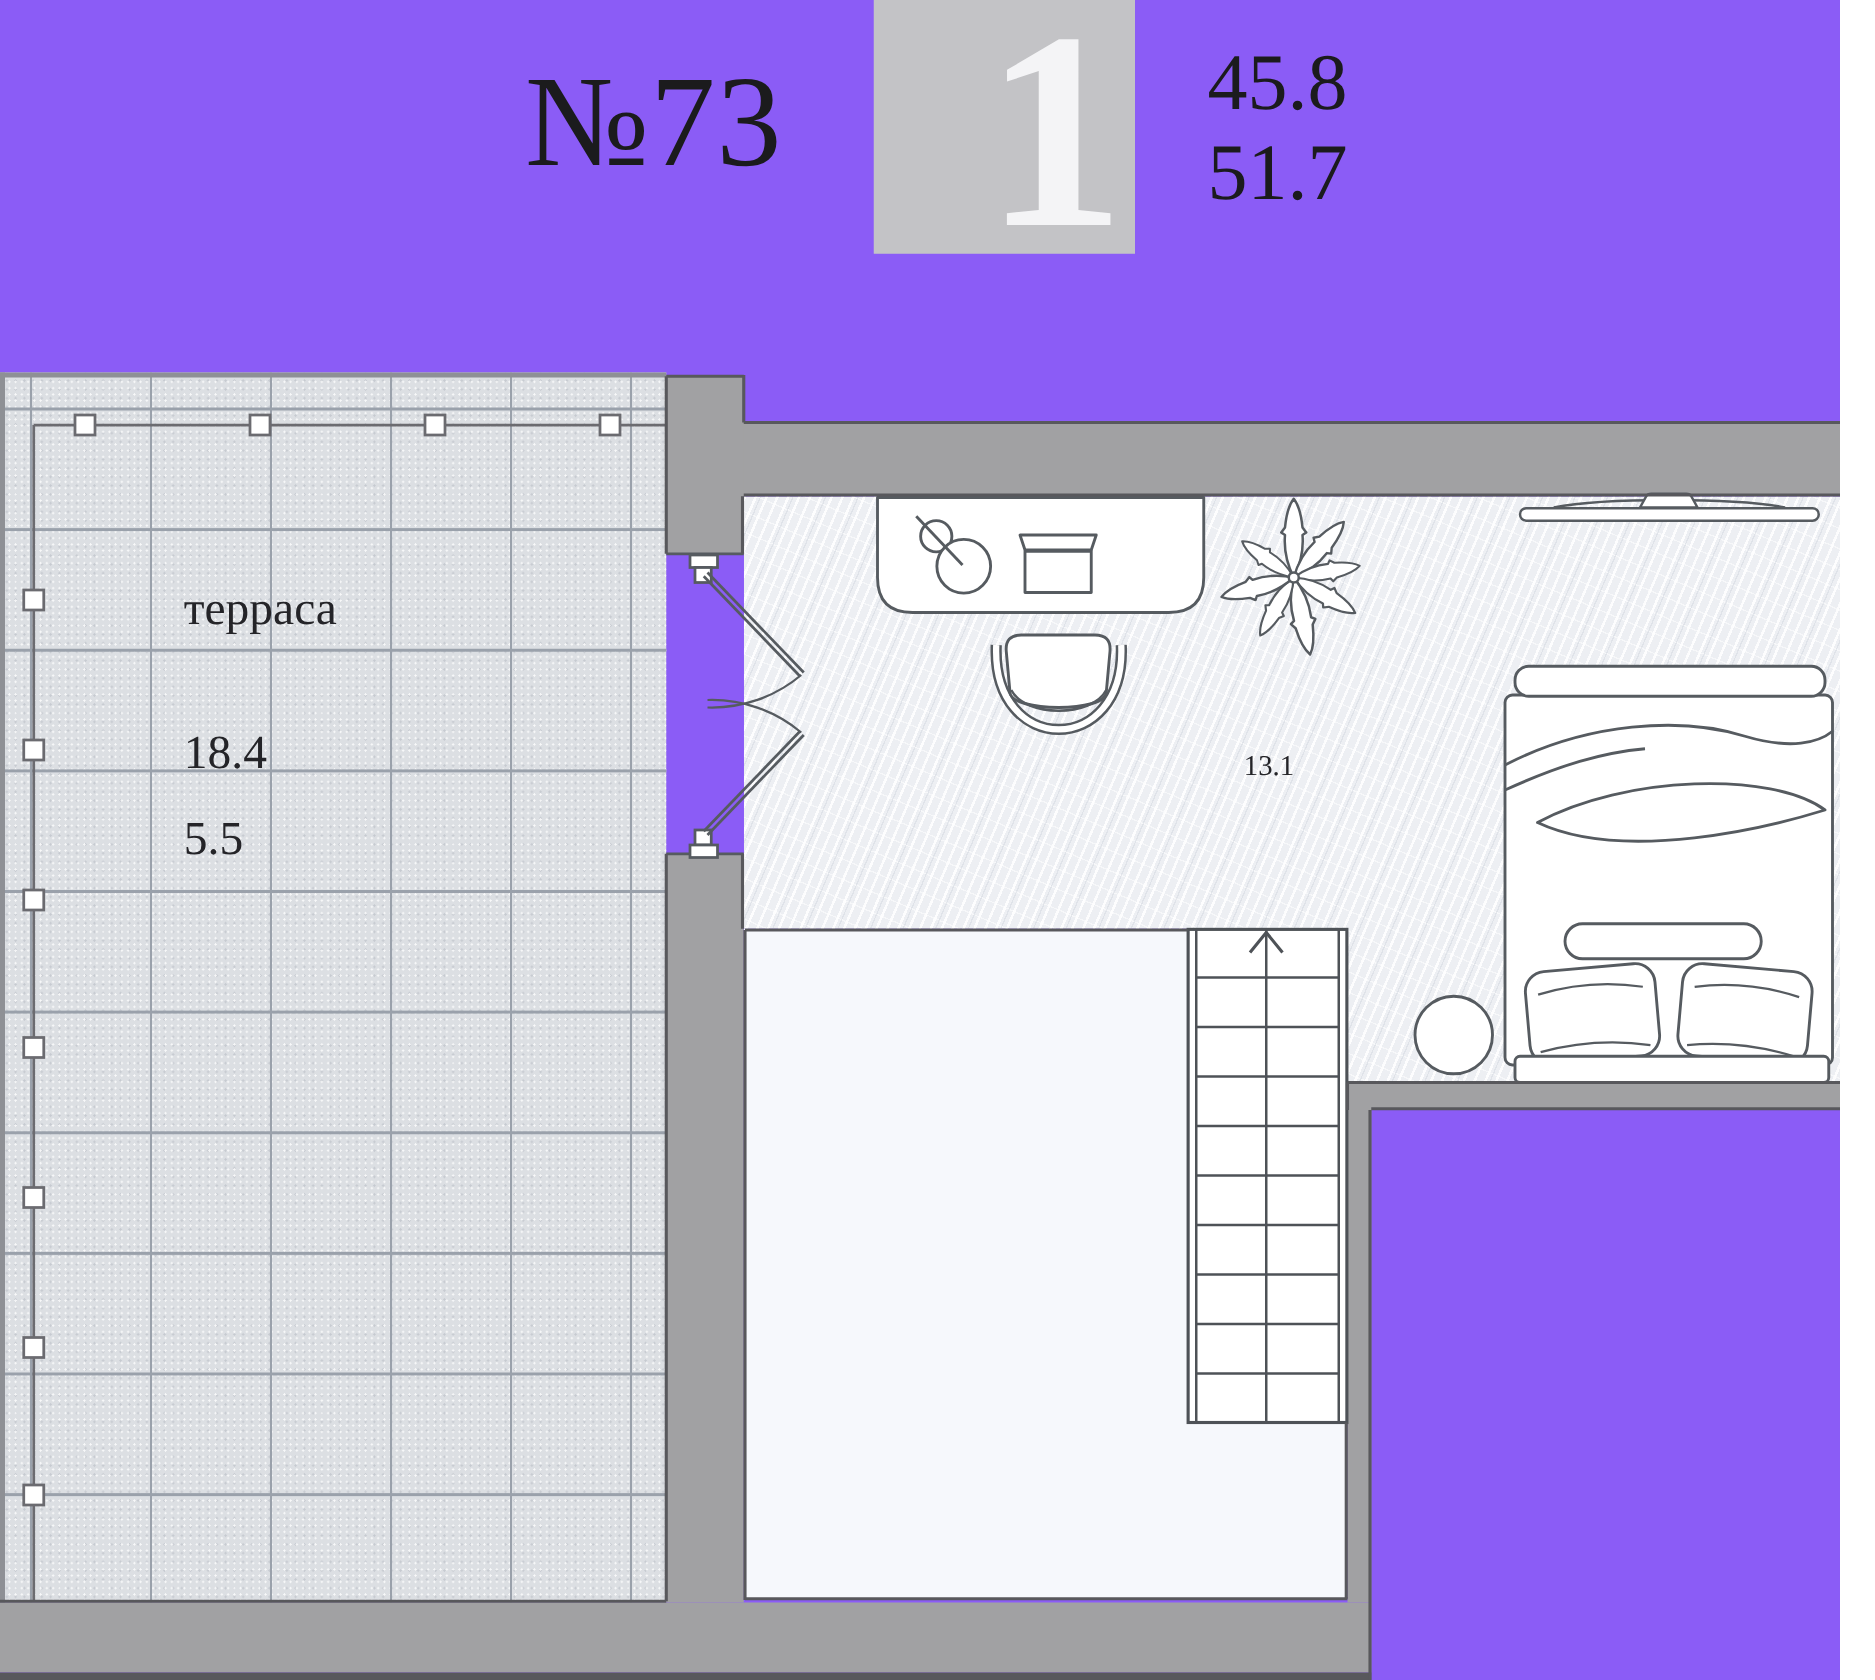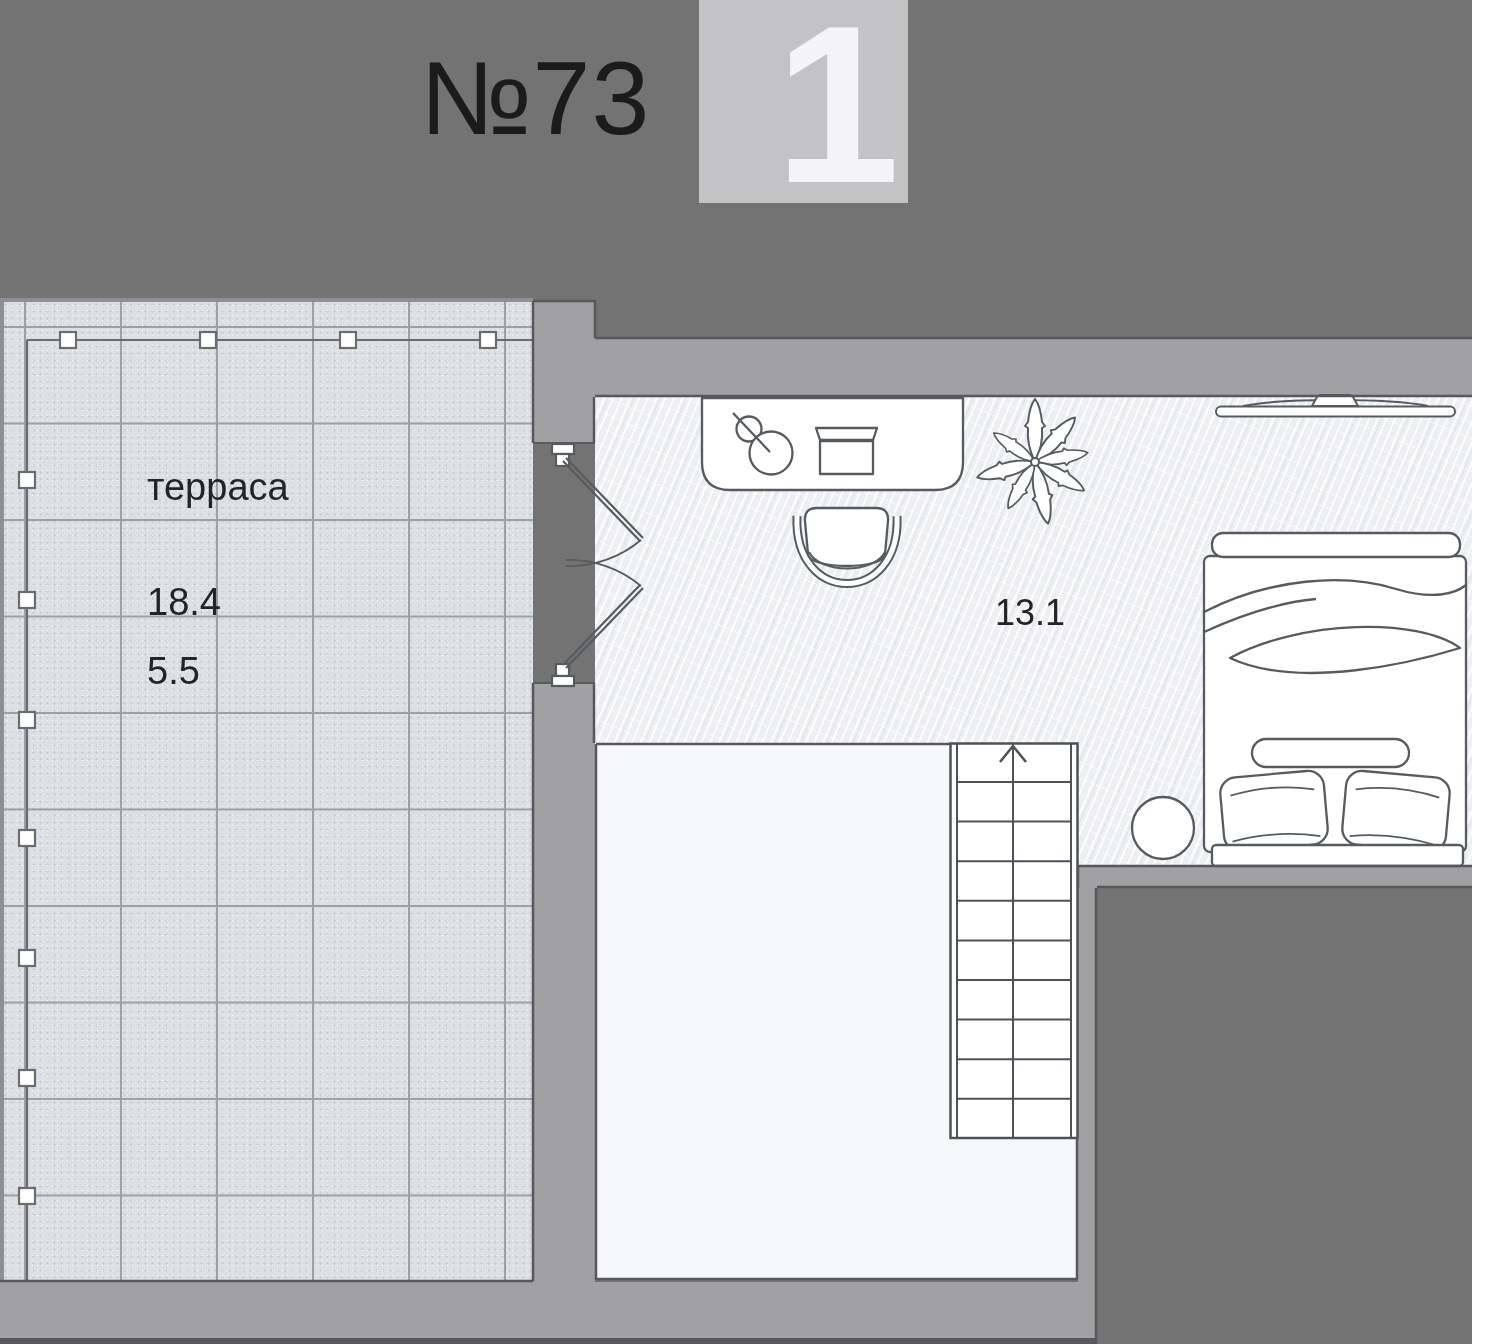--- a/index.html
+++ b/index.html
@@ -1,22 +1,22 @@
 <!DOCTYPE html>
 <html style="--wall: #a1a1a3; --outline: #58585c; --line: #565b60; --tile: #dcdfe3; --tile-grid: #9aa1ab; --floor: #edeff3; --void: #f6f8fc; --badge-bg: #c3c3c6; --badge-digit: #f4f4f6; --text: #1b1b1d; --railing: #6b6b70;"><head>
 <meta charset="utf-8">
 <style>
   html,body{margin:0;padding:0;background:#fff;}
   :root{
     --wall:#a1a1a3; --outline:#58585c; --line:#565b60; --tile:#dcdfe3;
     --tile-grid:#9aa1ab; --floor:#edeff3; --void:#f6f8fc;
     --badge-bg:#c3c3c6; --badge-digit:#f4f4f6; --text:#1b1b1d; --railing:#6b6b70;
   }
-  #app{position:relative;width:1472px;height:1344px;background:#737373;overflow:hidden;
-       font-family:Liberation Sans, sans-serif;color:var(--text);}
+  #app{position:relative;width:1472px;height:1344px;background:#8b5cf6;overflow:hidden;
+       font-family:Liberation Serif, serif;color:var(--text);}
   .abs{position:absolute;}
   
   .unit-number{left:420px;top:42px;font-size:104px;line-height:112px;font-weight:500;letter-spacing:1px;}
   .badge{left:699px;top:0;width:209px;height:203px;background:var(--badge-bg);}
   .badge .digit{position:absolute;right:8px;top:-8px;font-size:225px;line-height:225px;
                 font-weight:600;color:var(--badge-digit);}
   .areas{left:966px;top:30px;font-size:64px;line-height:72px;font-weight:500;}
   
   .terrace{left:0;top:298px;width:533px;height:984px;
     background-color:var(--tile);
@@ -45,30 +45,34 @@
   .w-void-col{left:1078px;top:888px;width:19px;height:394px;}
   .w-bottom-band{left:0;top:1282px;width:1097px;height:56px;}
   .w-bottom-dark{left:0;top:1338px;width:1097px;height:6px;background:var(--outline);}
   
   #lineart{left:0;top:0;pointer-events:none;}
   
   .plan-label{font-size:38px;line-height:42px;font-weight:500;text-align:left;color:#242428;}
   .terrace-name{left:147px;top:466px;width:280px;}
   .terrace-area{left:147px;top:581px;width:280px;}
   .terrace-area2{left:147px;top:622px;width:280px;margin-top:28px;}
-  .room-area{left:995px;top:592px;width:120px;font-size:36px;}
+  .room-area{left:995px;top:592px;width:120px;font-size:23px;}
 </style>
 </head>
 <body>
 
 <div id="app">
 
   <div class="abs unit-number">№73</div>
   <div class="abs badge">
     <span class="digit">1</span>
+  </div>
+  <div class="abs areas">
+    <div>45.8</div>
+    <div>51.7</div>
   </div>
 
   <div class="abs terrace"></div>
   <div class="abs room-floor"></div>
   <div class="abs void-space"></div>
 
   <div class="abs wall w-top"></div>
   <div class="abs wall w-col-top"></div>
   <div class="abs wall w-col-bottom"></div>
   <div class="abs wall w-right"></div>

